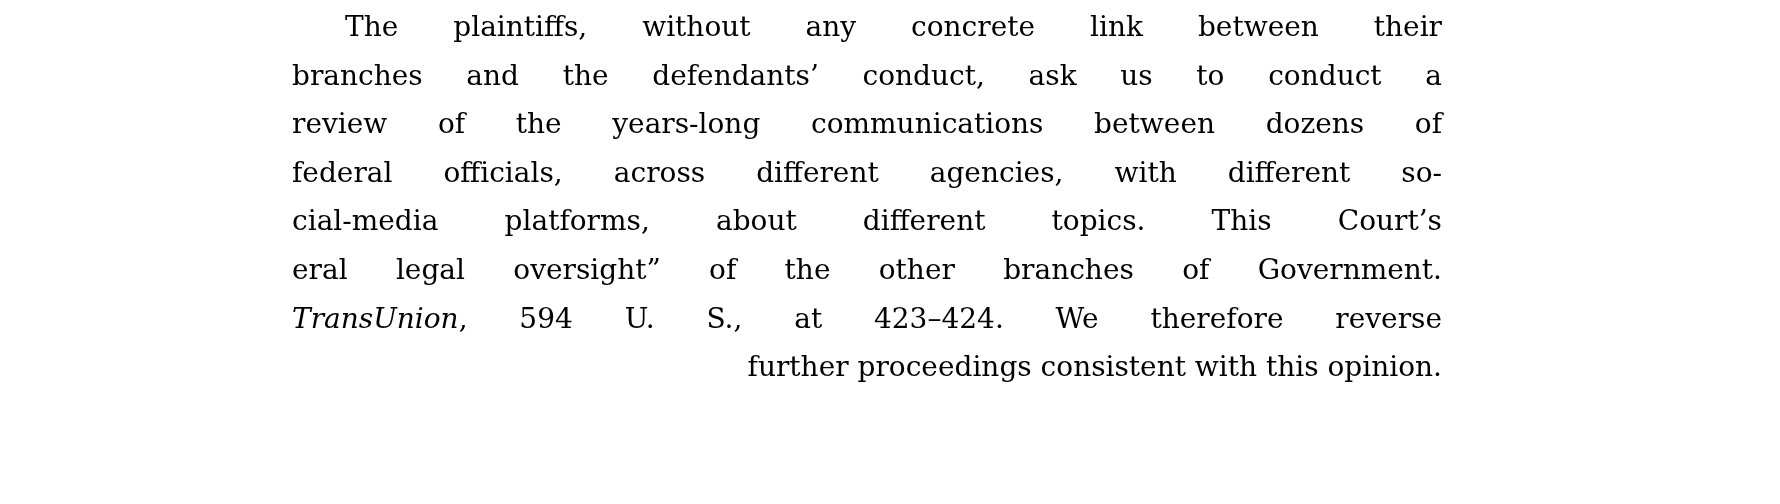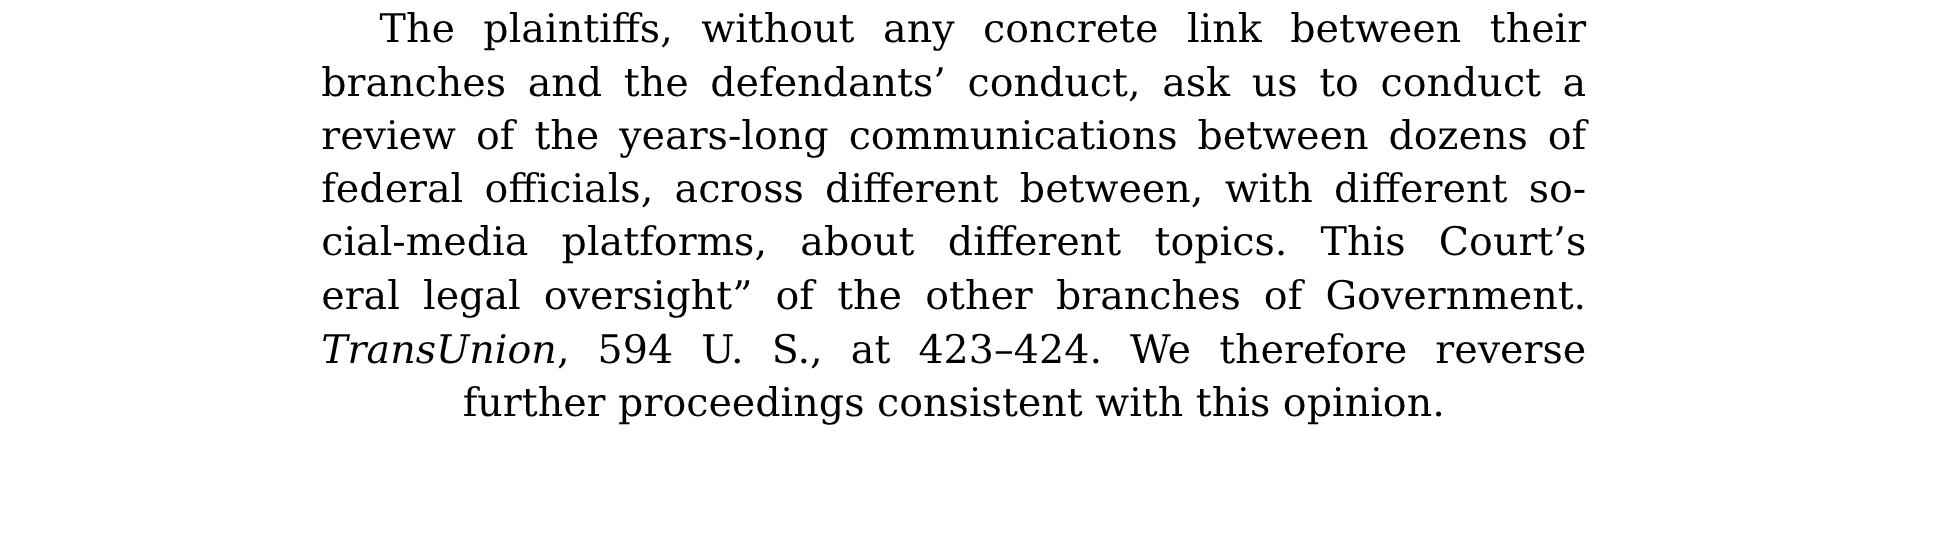--- a/index.html
+++ b/index.html
@@ -14,46 +14,46 @@
     background: #ffffff;
     overflow: hidden;
     font-family: "DejaVu Serif", serif;
     color: #000000;
   }
   .textblock {
     position: absolute;
     left: 292px;
     top: 3px;
     width: 1150px;
-    font-size: 36px;
+    font-size: 28px;
     line-height: 48.6px;
     letter-spacing: 0px;
   }
   .line {
     white-space: nowrap;
-    text-align: center;
+    text-align: right;
   }
   .line.just {
     text-align: justify;
     text-align-last: justify;
   }
   .line.indent {
     padding-left: 53px;
   }
   .line em {
     font-style: italic;
   }
 </style>
 </head>
 <body>
 
 <div class="page">
   <div class="textblock">
       <div class="line just indent"><span>The plaintiffs, without any concrete link between their</span></div>
       <div class="line just"><span>branches and the defendants’ conduct, ask us to conduct a</span></div>
       <div class="line just"><span>review of the years-long communications between dozens of</span></div>
-      <div class="line just"><span>federal officials, across different between, with different so-</span></div>
+      <div class="line just"><span>federal officials, across different agencies, with different so-</span></div>
       <div class="line just"><span>cial-media platforms, about different topics.  This Court’s</span></div>
       <div class="line just"><span>eral legal oversight” of the other branches of Government.</span></div>
       <div class="line just"><em>TransUnion</em><span>, 594 U. S., at 423–424.  We therefore reverse</span></div>
       <div class="line"><span>further proceedings consistent with this opinion.</span></div>
     </div>
 </div>
 
 </body></html>

